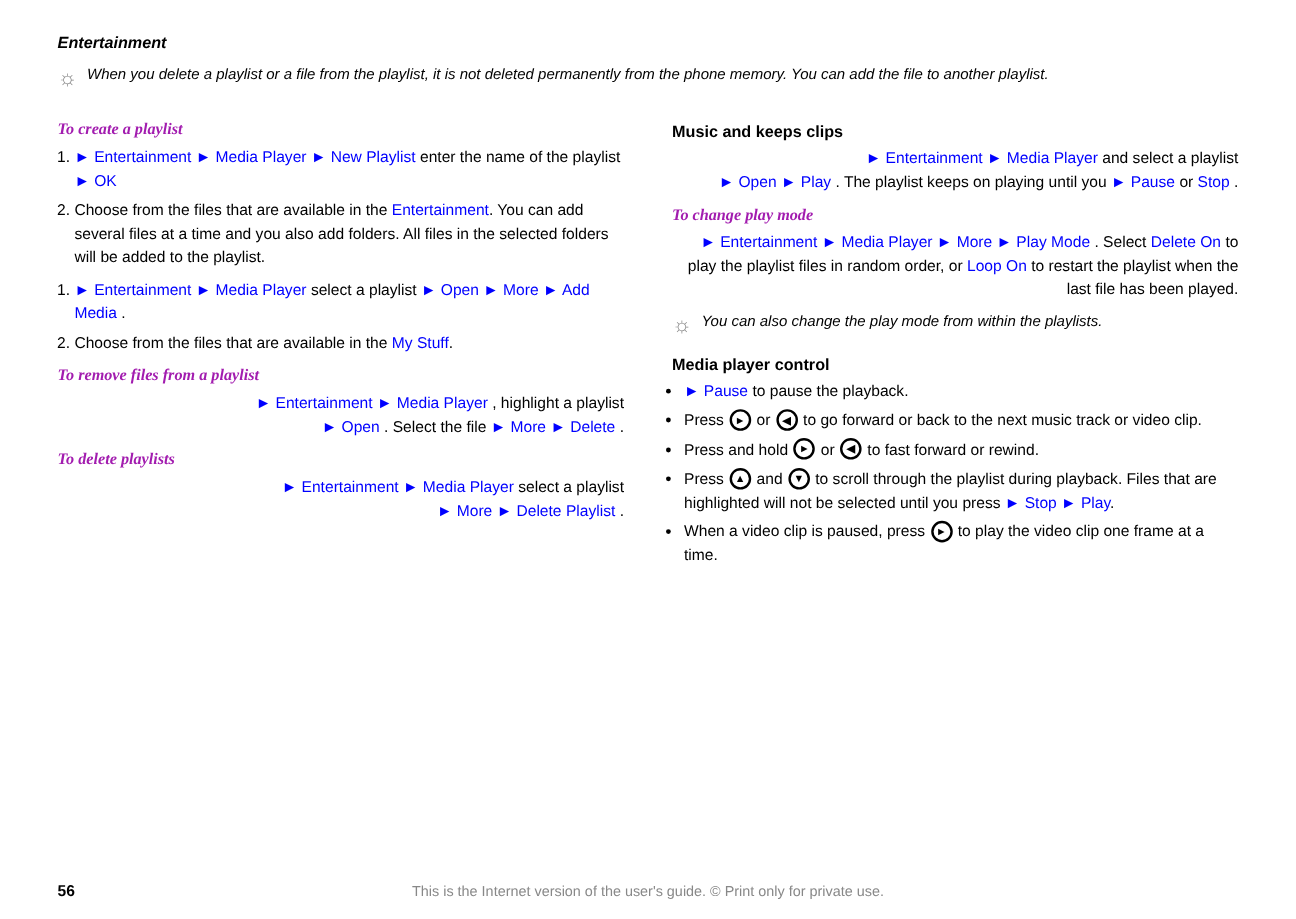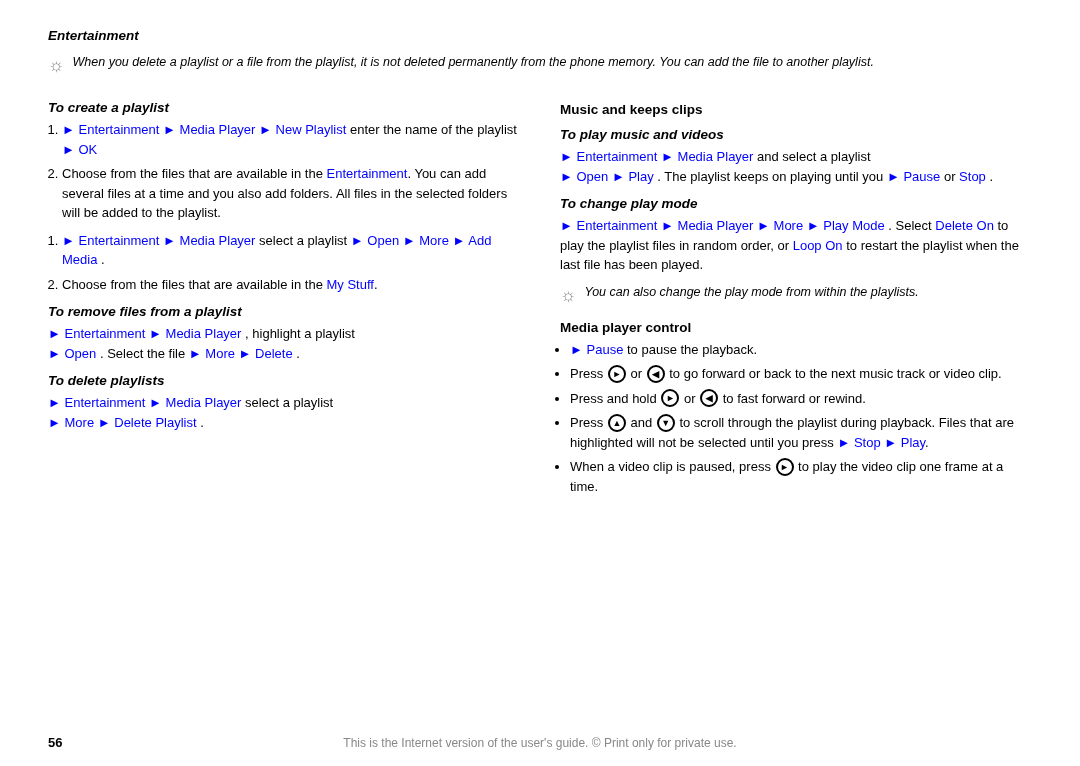--- a/index.html
+++ b/index.html
@@ -56,21 +56,22 @@
       font-size: 12.5px;
       line-height: 1.5;
       color: #000;
     }
     .section-title {
       font-weight: bold;
       font-style: italic;
       font-size: 13.5px;
       margin-bottom: 5px;
       margin-top: 10px;
-      color: #000000;
+      color: #a21caf;
+      font-family: Liberation Serif, serif;
     }
     .numbered-list {
       margin-left: 14px;
       margin-bottom: 8px;
     }
     .numbered-list li {
       margin-bottom: 5px;
       line-height: 1.5;
     }
     .bullet-list {
@@ -86,20 +87,21 @@
       color: #00f;
       font-weight: normal;
     }
     .arrow {
       color: #00f;
       font-weight: bold;
     }
     p {
       line-height: 1.5;
       margin-bottom: 4px;
+      text-align: right;
     }
     .section-heading {
       font-weight: bold;
       font-size: 13.5px;
       margin-bottom: 5px;
       margin-top: 12px;
       color: #000;
     }
     .footer {
       position: absolute;
@@ -216,21 +218,20 @@
         <span class="highlight">Delete Playlist</span>
         <span>.</span>
       </p>
 
     </div>
 
     <div class="col-right">
 
       <div class="section-heading">Music and keeps clips</div>
 
-      <div class="section-title">To play music and videos</div>
       <p>
         <span class="arrow">►</span>
         <span class="highlight"> Entertainment</span>
         <span> <span class="arrow">►</span> </span>
         <span class="highlight">Media Player</span>
         <span> and select a playlist</span><br>
         <span class="arrow">►</span>
         <span class="highlight"> Open</span>
         <span> <span class="arrow">►</span> </span>
         <span class="highlight">Play</span>

